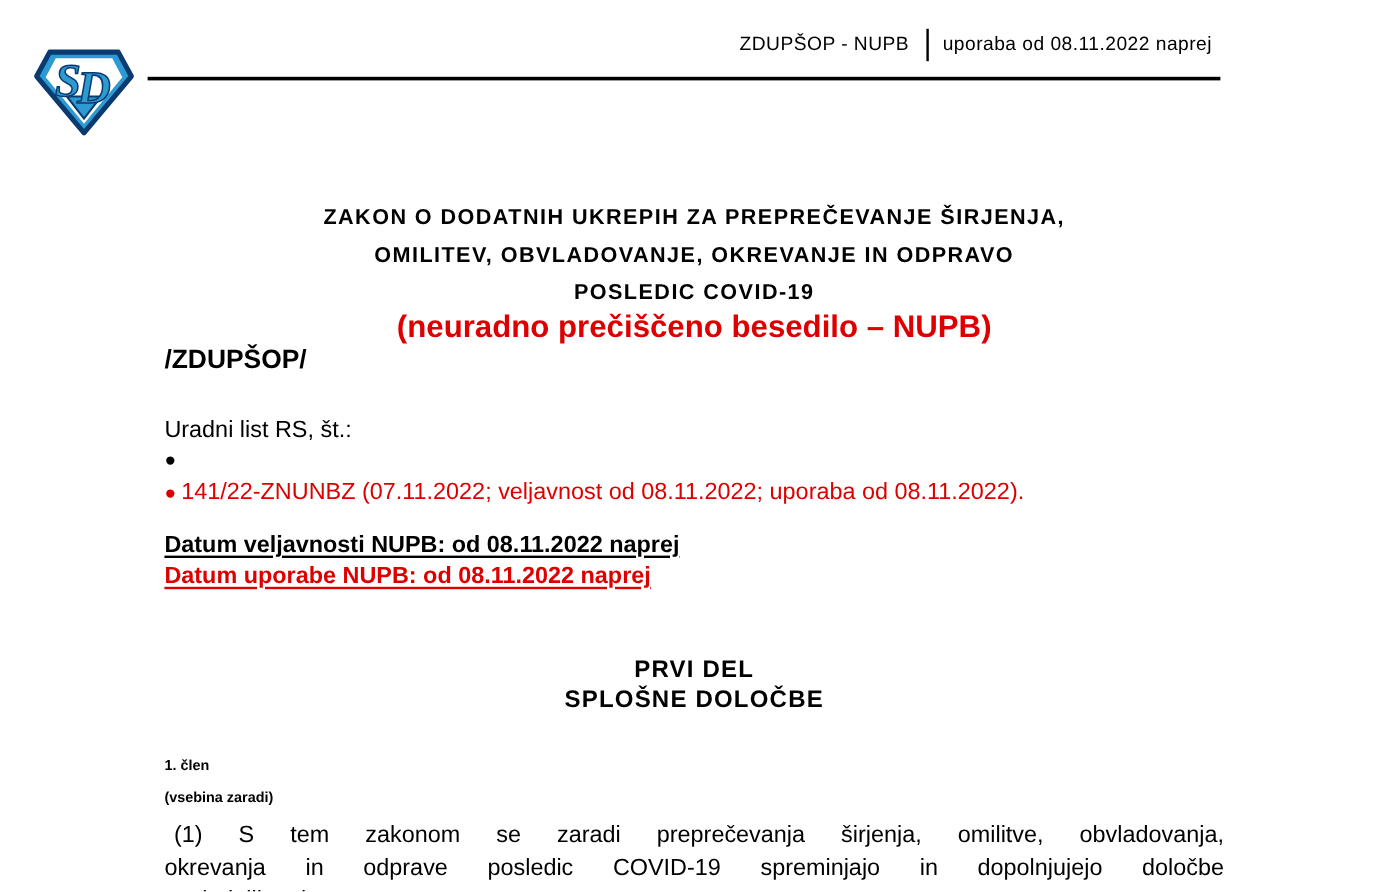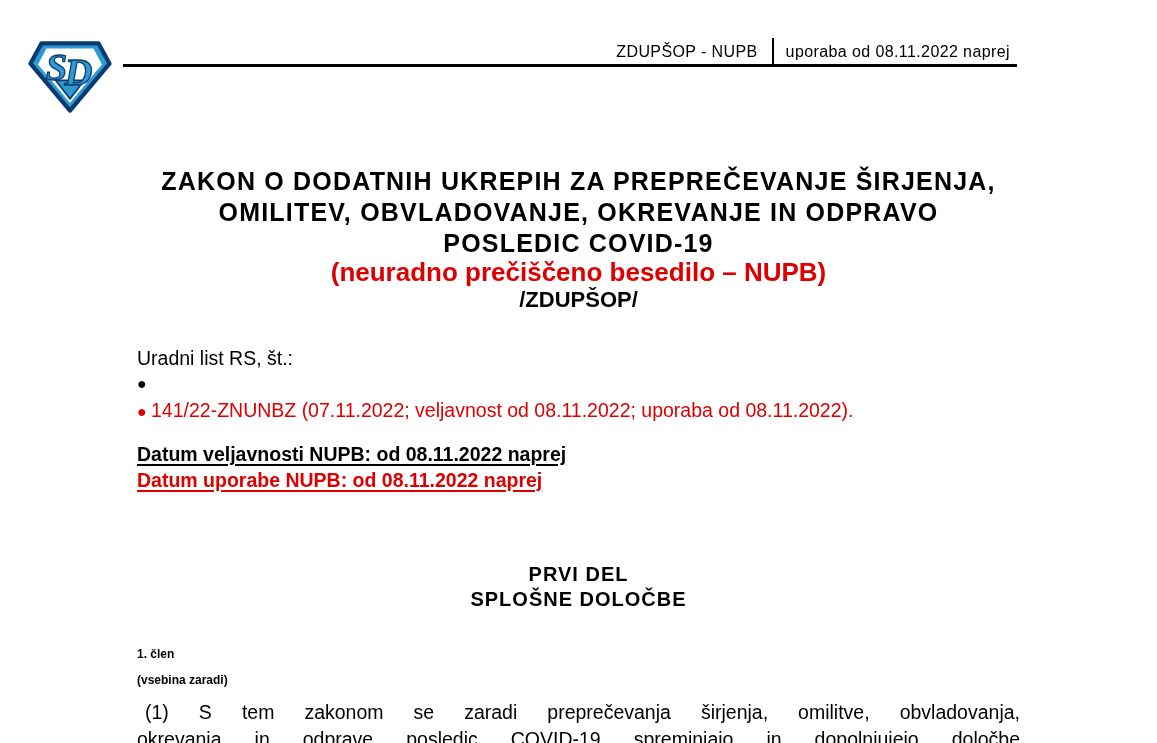--- a/index.html
+++ b/index.html
@@ -20,21 +20,21 @@
   
   .logo {
     position: absolute;
     left: 28px;
     top: 30px;
     width: 84px;
     height: 84px;
   }
   .header-row {
     position: absolute;
-    top: 38px;
+    top: 24px;
     right: 147px;
     display: flex;
     align-items: center;
     font-size: 16px;
     letter-spacing: 0.4px;
     white-space: nowrap;
   }
   .header-row .vbar {
     display: inline-block;
     width: 2px;
@@ -55,33 +55,32 @@
   .main {
     position: absolute;
     left: 137px;
     top: 0;
     width: 883px;
   }
   .title-block {
     margin-top: 166px;
     text-align: center;
     font-weight: bold;
-    font-size: 25px;
+    font-size: 18px;
     line-height: 31px;
     letter-spacing: 1.2px;
   }
   .subtitle-red {
     text-align: center;
     font-weight: bold;
     font-size: 26px;
     line-height: 27px;
     color: var(--red);
   }
   .abbrev {
-    text-align: center;
     font-weight: bold;
     font-size: 22px;
     line-height: 27px;
   }
 
   .gazette {
     margin-top: 32px;
     font-size: 19.5px;
     line-height: 26px;
   }
@@ -106,21 +105,21 @@
     text-decoration-thickness: 2px;
     text-underline-offset: 3px;
     font-weight: bold;
   }
   .validity .app-line {
     color: var(--red);
     font-weight: bold;
   }
 
   .part-block {
-    margin-top: 69px;
+    margin-top: 53px;
     text-align: center;
     font-weight: bold;
     font-size: 20px;
     line-height: 25px;
     letter-spacing: 1px;
   }
   .article-head {
     margin-top: 29px;
     font-weight: bold;
     font-size: 12px;

